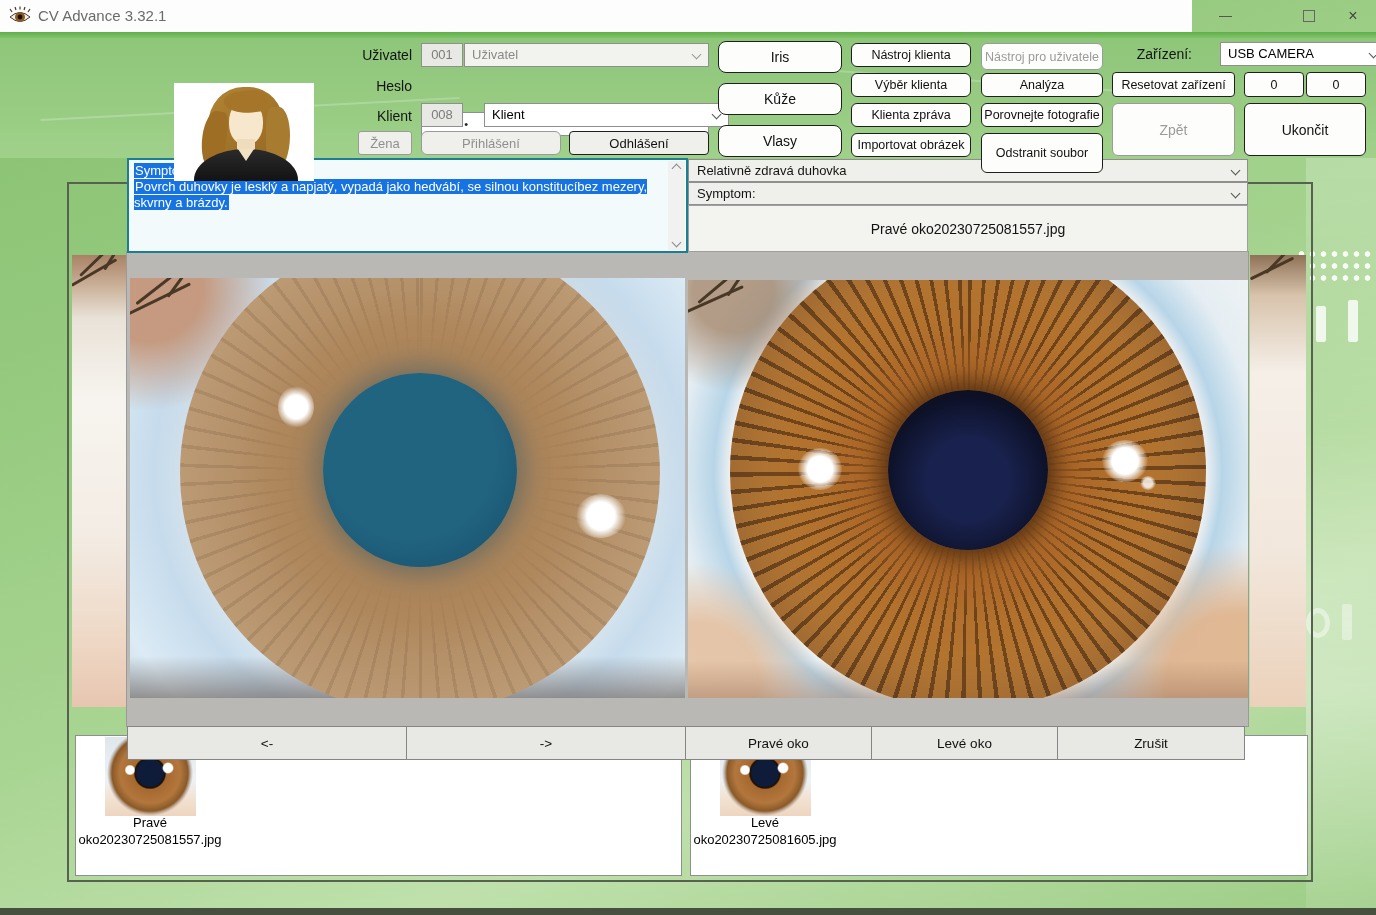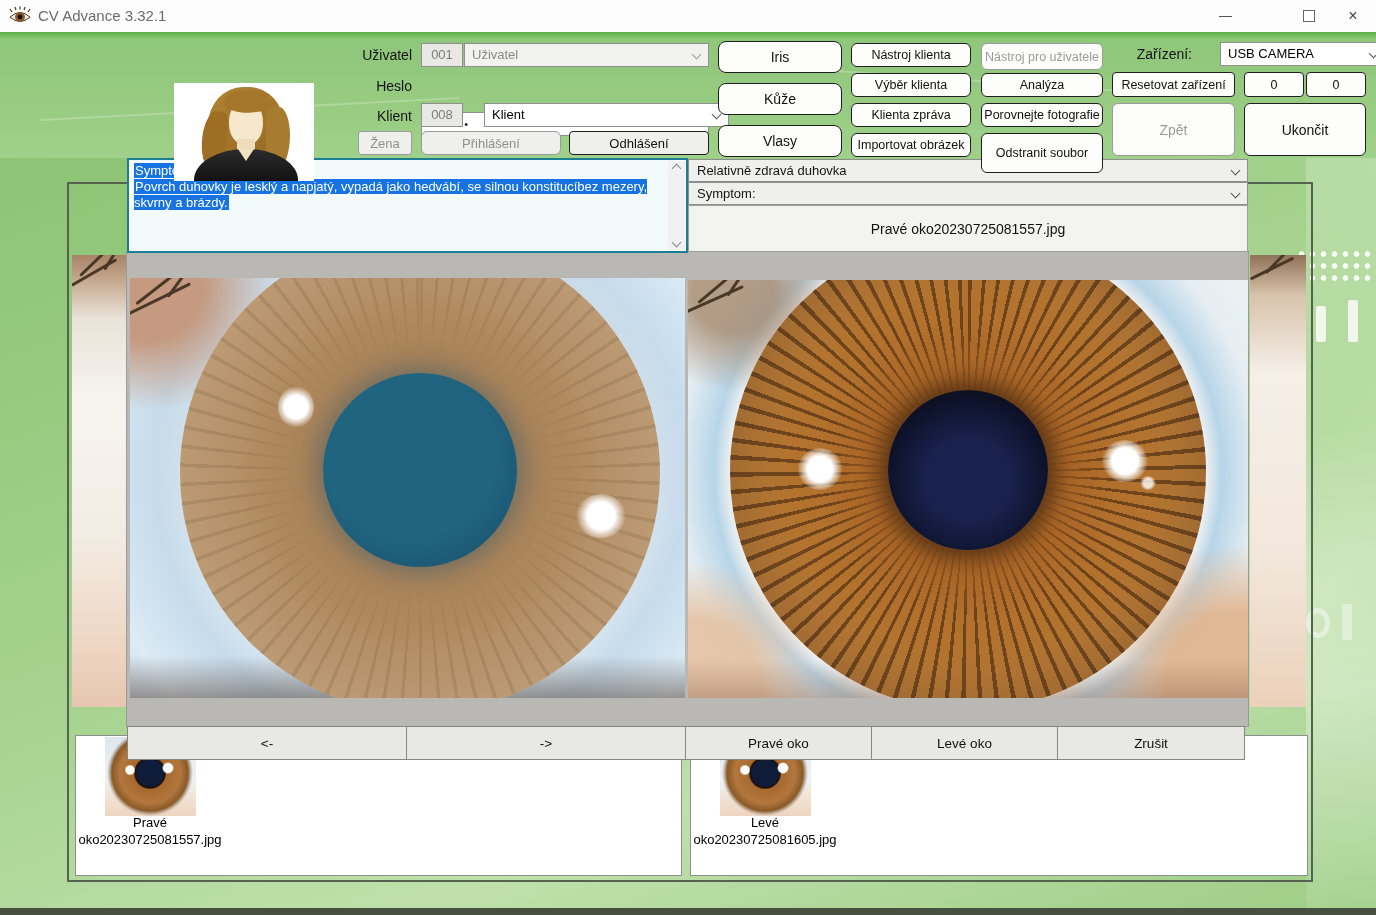--- a/index.html
+++ b/index.html
@@ -2,21 +2,21 @@
 <html><head>
 <meta charset="utf-8">
 <style>
   * { margin:0; padding:0; box-sizing:border-box; }
   html,body { width:1376px; height:915px; overflow:hidden; }
   body { font-family:"Liberation Sans", sans-serif; }
   #app { position:relative; width:1376px; height:915px; overflow:hidden;
          background:linear-gradient(160deg,#86c06e 0%,#97cb80 30%,#a9d593 55%,#bfe0ab 75%,#9ccd85 100%); }
 
   
-  .titlebar { position:absolute; left:0; top:0; width:1376px; height:32px; background:#fdfdfd; z-index:30; }
+  .titlebar { position:absolute; left:0; top:0; width:1192px; height:32px; background:#fdfdfd; z-index:30; }
   .title-icon { position:absolute; left:8px; top:6px; width:24px; height:20px; }
   .title-text { position:absolute; left:38px; top:0; height:32px; line-height:32px; font-size:15px; color:#6b6b6b; }
   .wbtn { position:absolute; top:0; width:46px; height:32px; display:flex; align-items:center; justify-content:center; color:#444; }
   .wbtn-min { left:1202px; } .wbtn-max { left:1286px; } .wbtn-close { left:1330px; font-size:16px; }
   .glyph-min { display:block; width:13px; height:0; border-top:1.5px solid #555; }
   .glyph-max { display:block; width:12px; height:12px; border:1.2px solid #666; }
   .greenstrip { position:absolute; left:0; top:32px; width:1376px; height:6px;
                 background:linear-gradient(180deg,#5fae49,#83c46c); z-index:30; }
 
   

